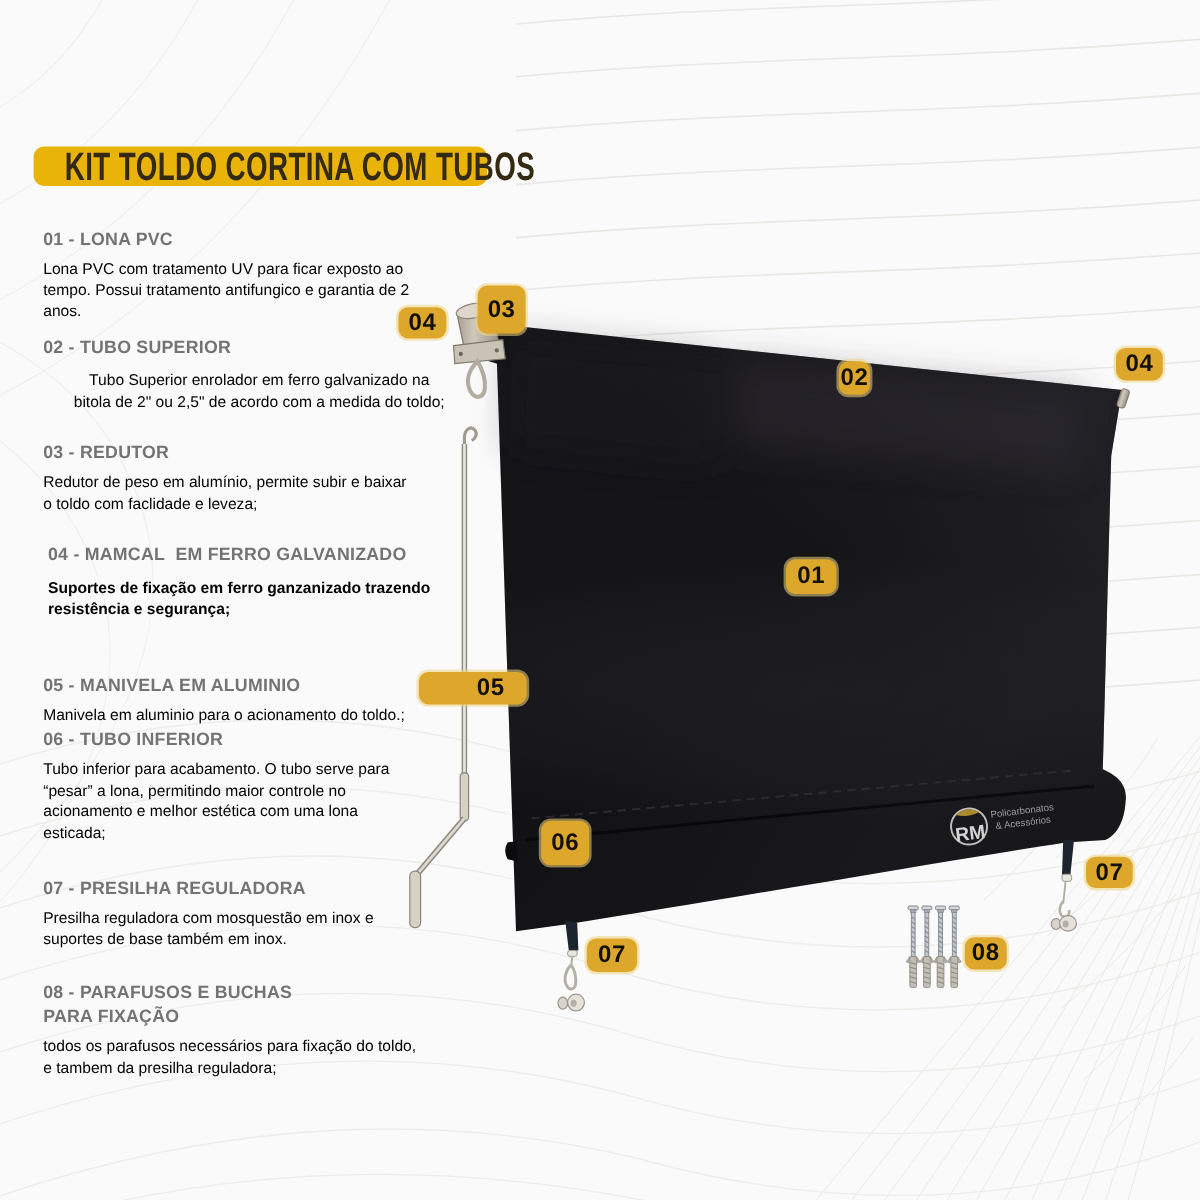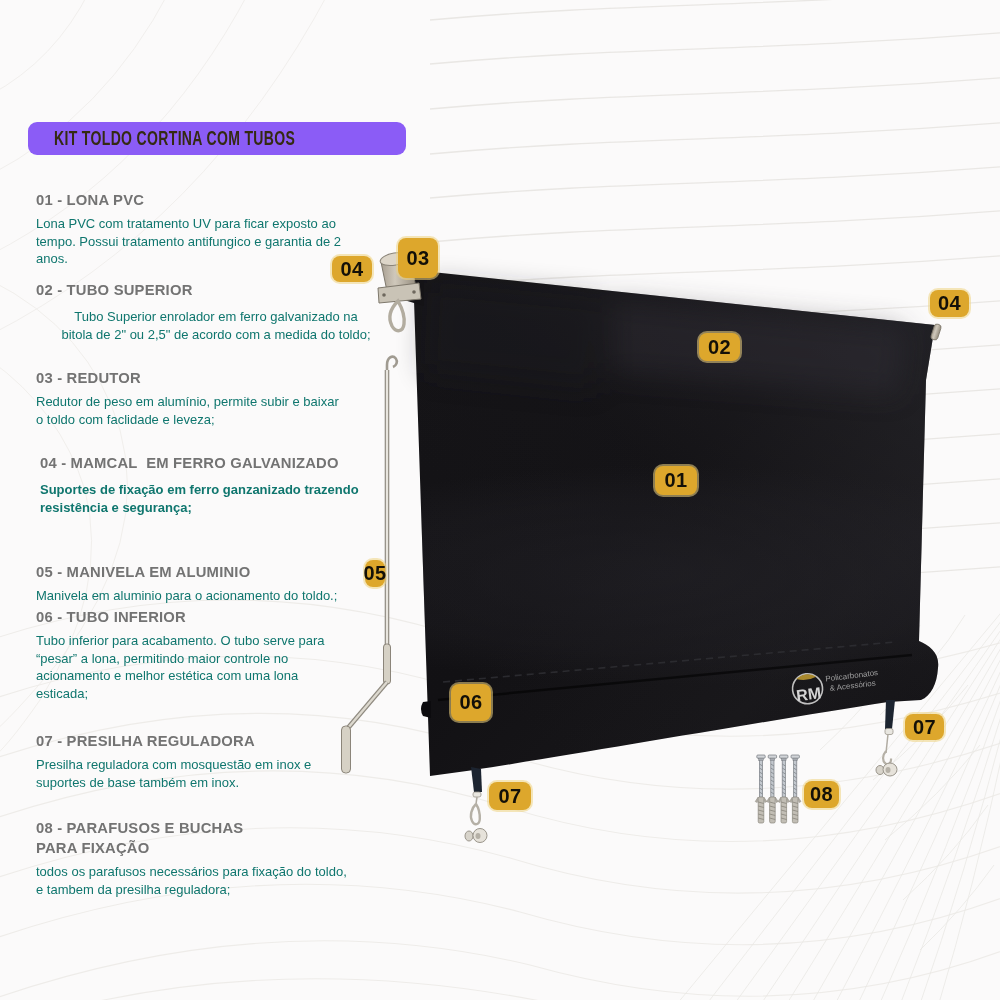--- a/index.html
+++ b/index.html
@@ -1,28 +1,28 @@
 <!DOCTYPE html>
 <html><head>
 <meta charset="utf-8">
 <style>
   html,body{margin:0;padding:0;}
   body{width:1000px;height:1000px;position:relative;overflow:hidden;
        background:#fbfafa;font-family:"Liberation Sans", sans-serif;}
   #bg{position:absolute;left:0;top:0;width:1000px;height:1000px;}
   #art{position:absolute;left:0;top:0;width:1000px;height:1000px;}
   .title{position:absolute;left:28px;top:122px;width:378px;height:33px;
-         background:#8b5cf6;border-radius:9px;display:flex;align-items:center;
-         font-size:20px;font-weight:bold;color:#342a12;}
+         background:#eab308;border-radius:9px;display:flex;align-items:center;
+         font-size:33px;font-weight:bold;color:#342a12;}
   .title span{display:inline-block;transform:scaleX(0.70);transform-origin:0 50%;
          margin-left:26px;white-space:nowrap;letter-spacing:0.5px;}
   .item{position:absolute;left:36px;width:360px;color:#333;}
   .item h3{margin:0 0 7px 0;font-size:14.8px;font-weight:bold;color:#737373;
            letter-spacing:0.2px;line-height:15px;}
-  .item p{margin:0;font-size:13px;line-height:17.6px;color:#0f766e;}
+  .item p{margin:0;font-size:13px;line-height:17.6px;color:#000000;}
   .badge{position:absolute;background:#dda72c;border-radius:8px;color:#131008;
          font-weight:bold;font-size:20px;letter-spacing:0.5px;display:flex;align-items:center;
          justify-content:center;box-shadow:0 0 0 2px rgba(238,211,130,0.55);}
 </style>
 </head>
 <body>
 <svg id="bg" viewBox="0 0 1000 1000">
 
   <g stroke="#e9e7e4" stroke-width="1.3" fill="none">
     <path d="M430,20 C630,2 760,8 1010,-12"></path>
@@ -264,20 +264,20 @@
 </div>
 
 <div class="item" style="top:821px;">
   <h3>08 - PARAFUSOS E BUCHAS<br><span style="display:inline-block;margin-top:5px;">PARA FIXAÇÃO</span></h3>
   <p>todos os parafusos necessários para fixação do toldo,<br>
      e tambem da presilha reguladora;</p>
 </div>
 
 <div class="badge" style="left:398px;top:238px;width:40px;height:40px;">03</div>
 <div class="badge" style="left:332px;top:256px;width:40px;height:26px;">04</div>
-<div class="badge" style="left:699px;top:301px;width:41px;height:28px;margin-top:32px;">02</div>
+<div class="badge" style="left:699px;top:301px;width:26px;height:28px;">02</div>
 <div class="badge" style="left:930px;top:290px;width:39px;height:27px;">04</div>
 <div class="badge" style="left:655px;top:432px;width:42px;height:29px;margin-top:34px;">01</div>
-<div class="badge" style="left:365px;top:560px;width:20px;height:27px;">05</div>
+<div class="badge" style="left:349px;top:560px;width:60px;height:27px;padding-left:30px;">05</div>
 <div class="badge" style="left:451px;top:684px;width:40px;height:37px;">06</div>
 <div class="badge" style="left:489px;top:782px;width:42px;height:28px;">07</div>
 <div class="badge" style="left:905px;top:714px;width:39px;height:26px;">07</div>
 <div class="badge" style="left:804px;top:781px;width:35px;height:27px;">08</div>
 
 </body></html>

